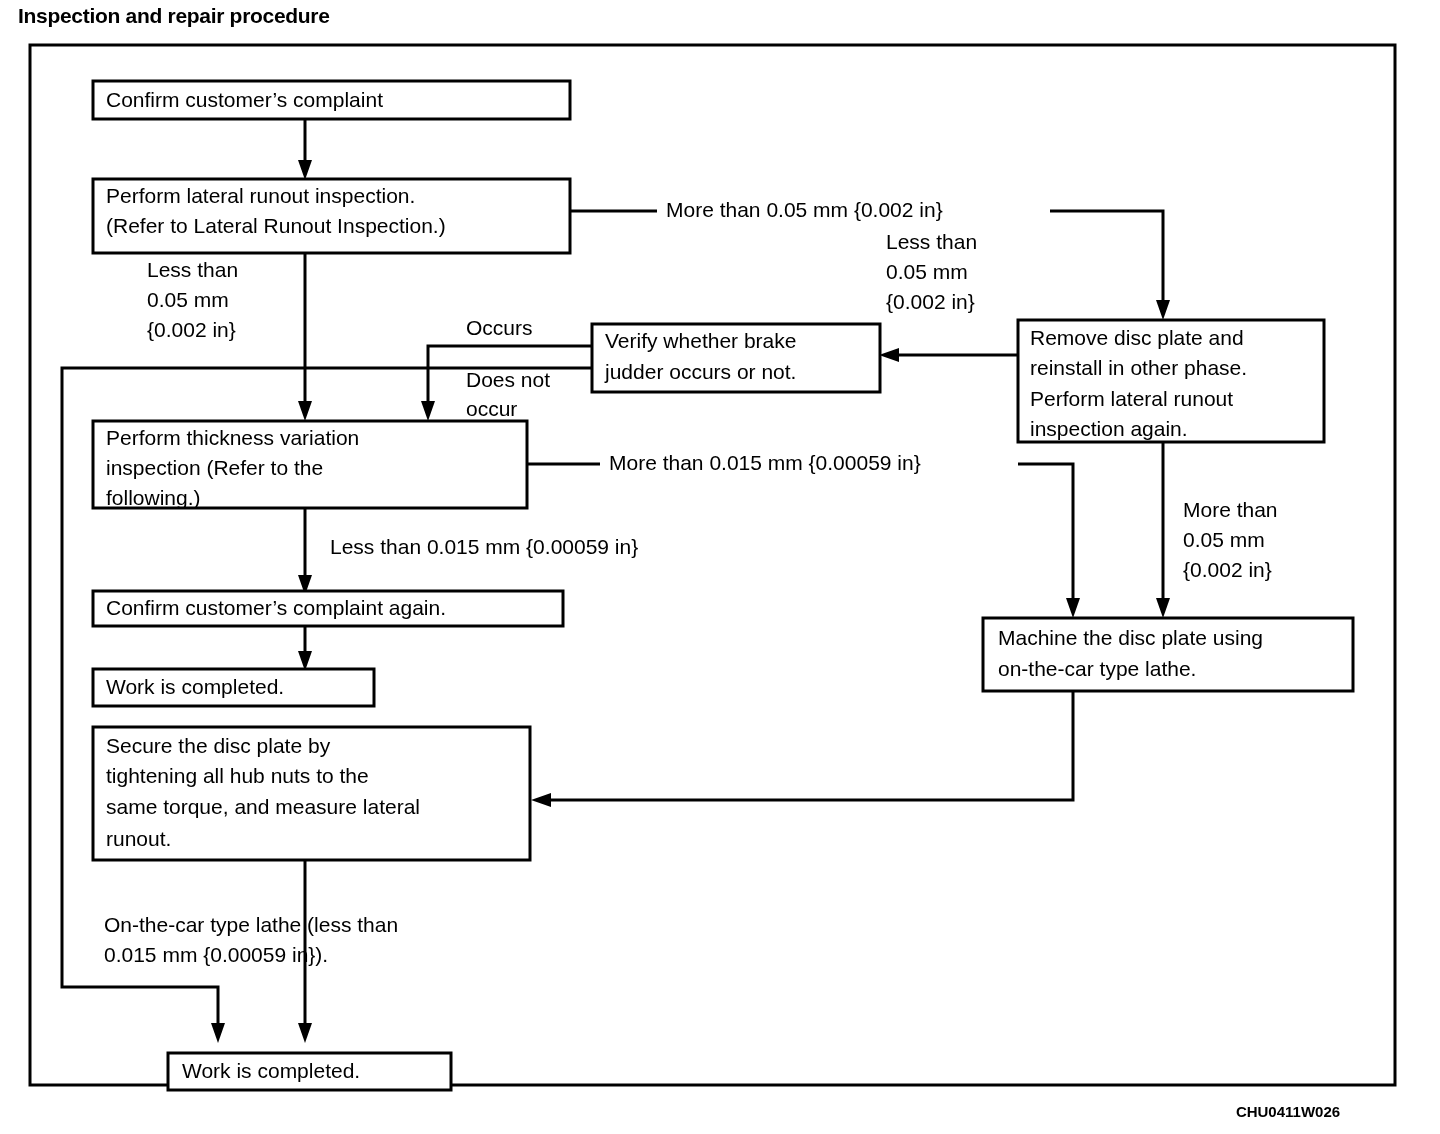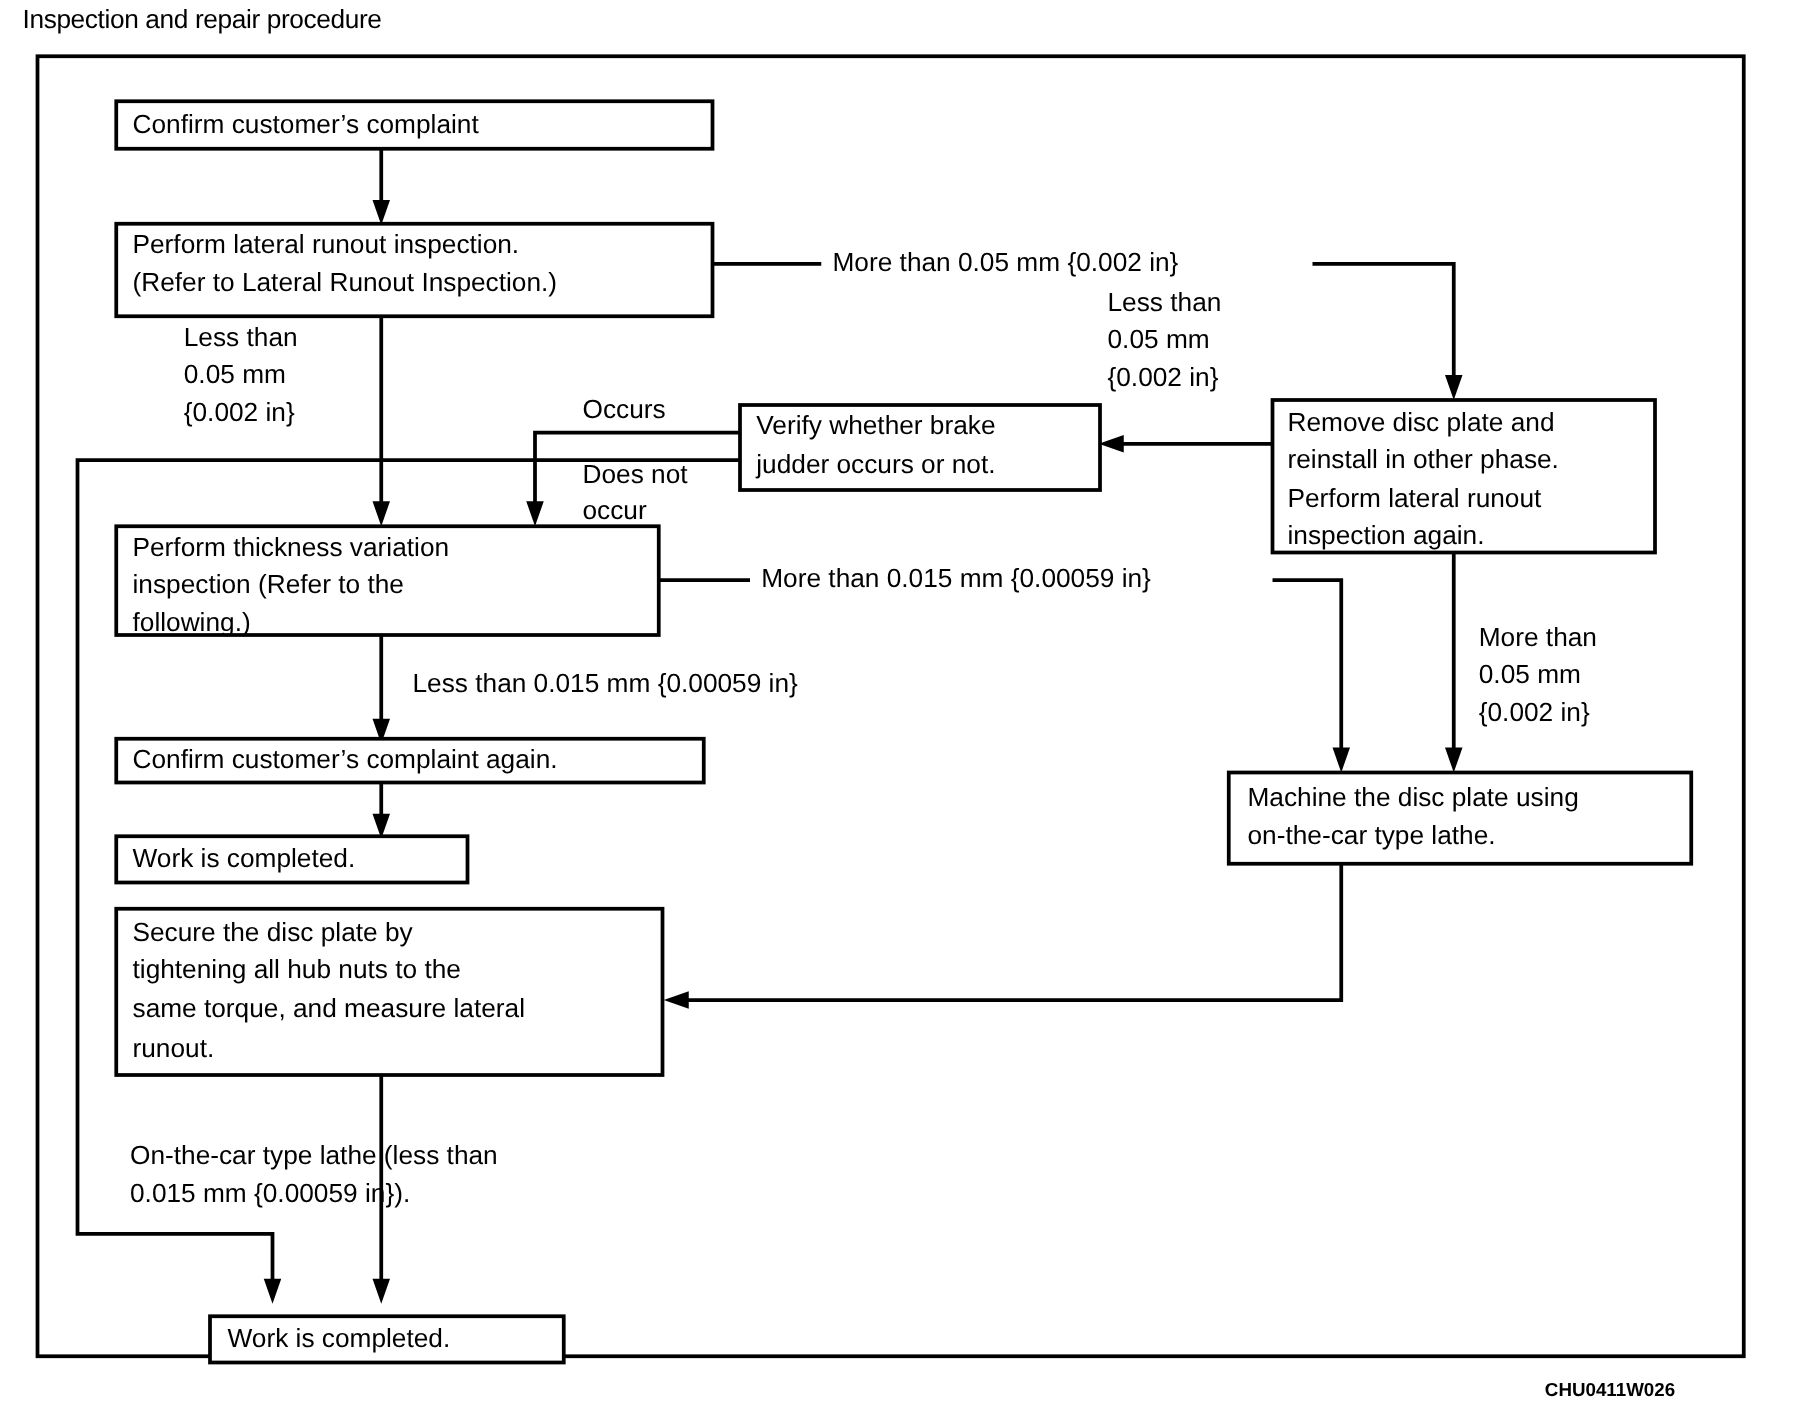--- a/index.html
+++ b/index.html
@@ -6,21 +6,21 @@
   body{
     width:1440px;height:1134px;overflow:hidden;
     font-family:"Liberation Sans", sans-serif;
     color:#000000;
     position:relative;
   }
   #page-title{
     position:absolute;
     left:18px;top:4px;
     font-size:21px;
-    font-weight:normal;
+    font-weight:bold;
     letter-spacing:-0.3px;
     white-space:nowrap;
   }
   #diagram-frame{
     position:absolute;
     left:0;top:0;
     width:1180px;height:1134px;
   }
   svg{display:block;}
   .node-box{ fill:#ffffff; stroke:#000000; stroke-width:3; }

